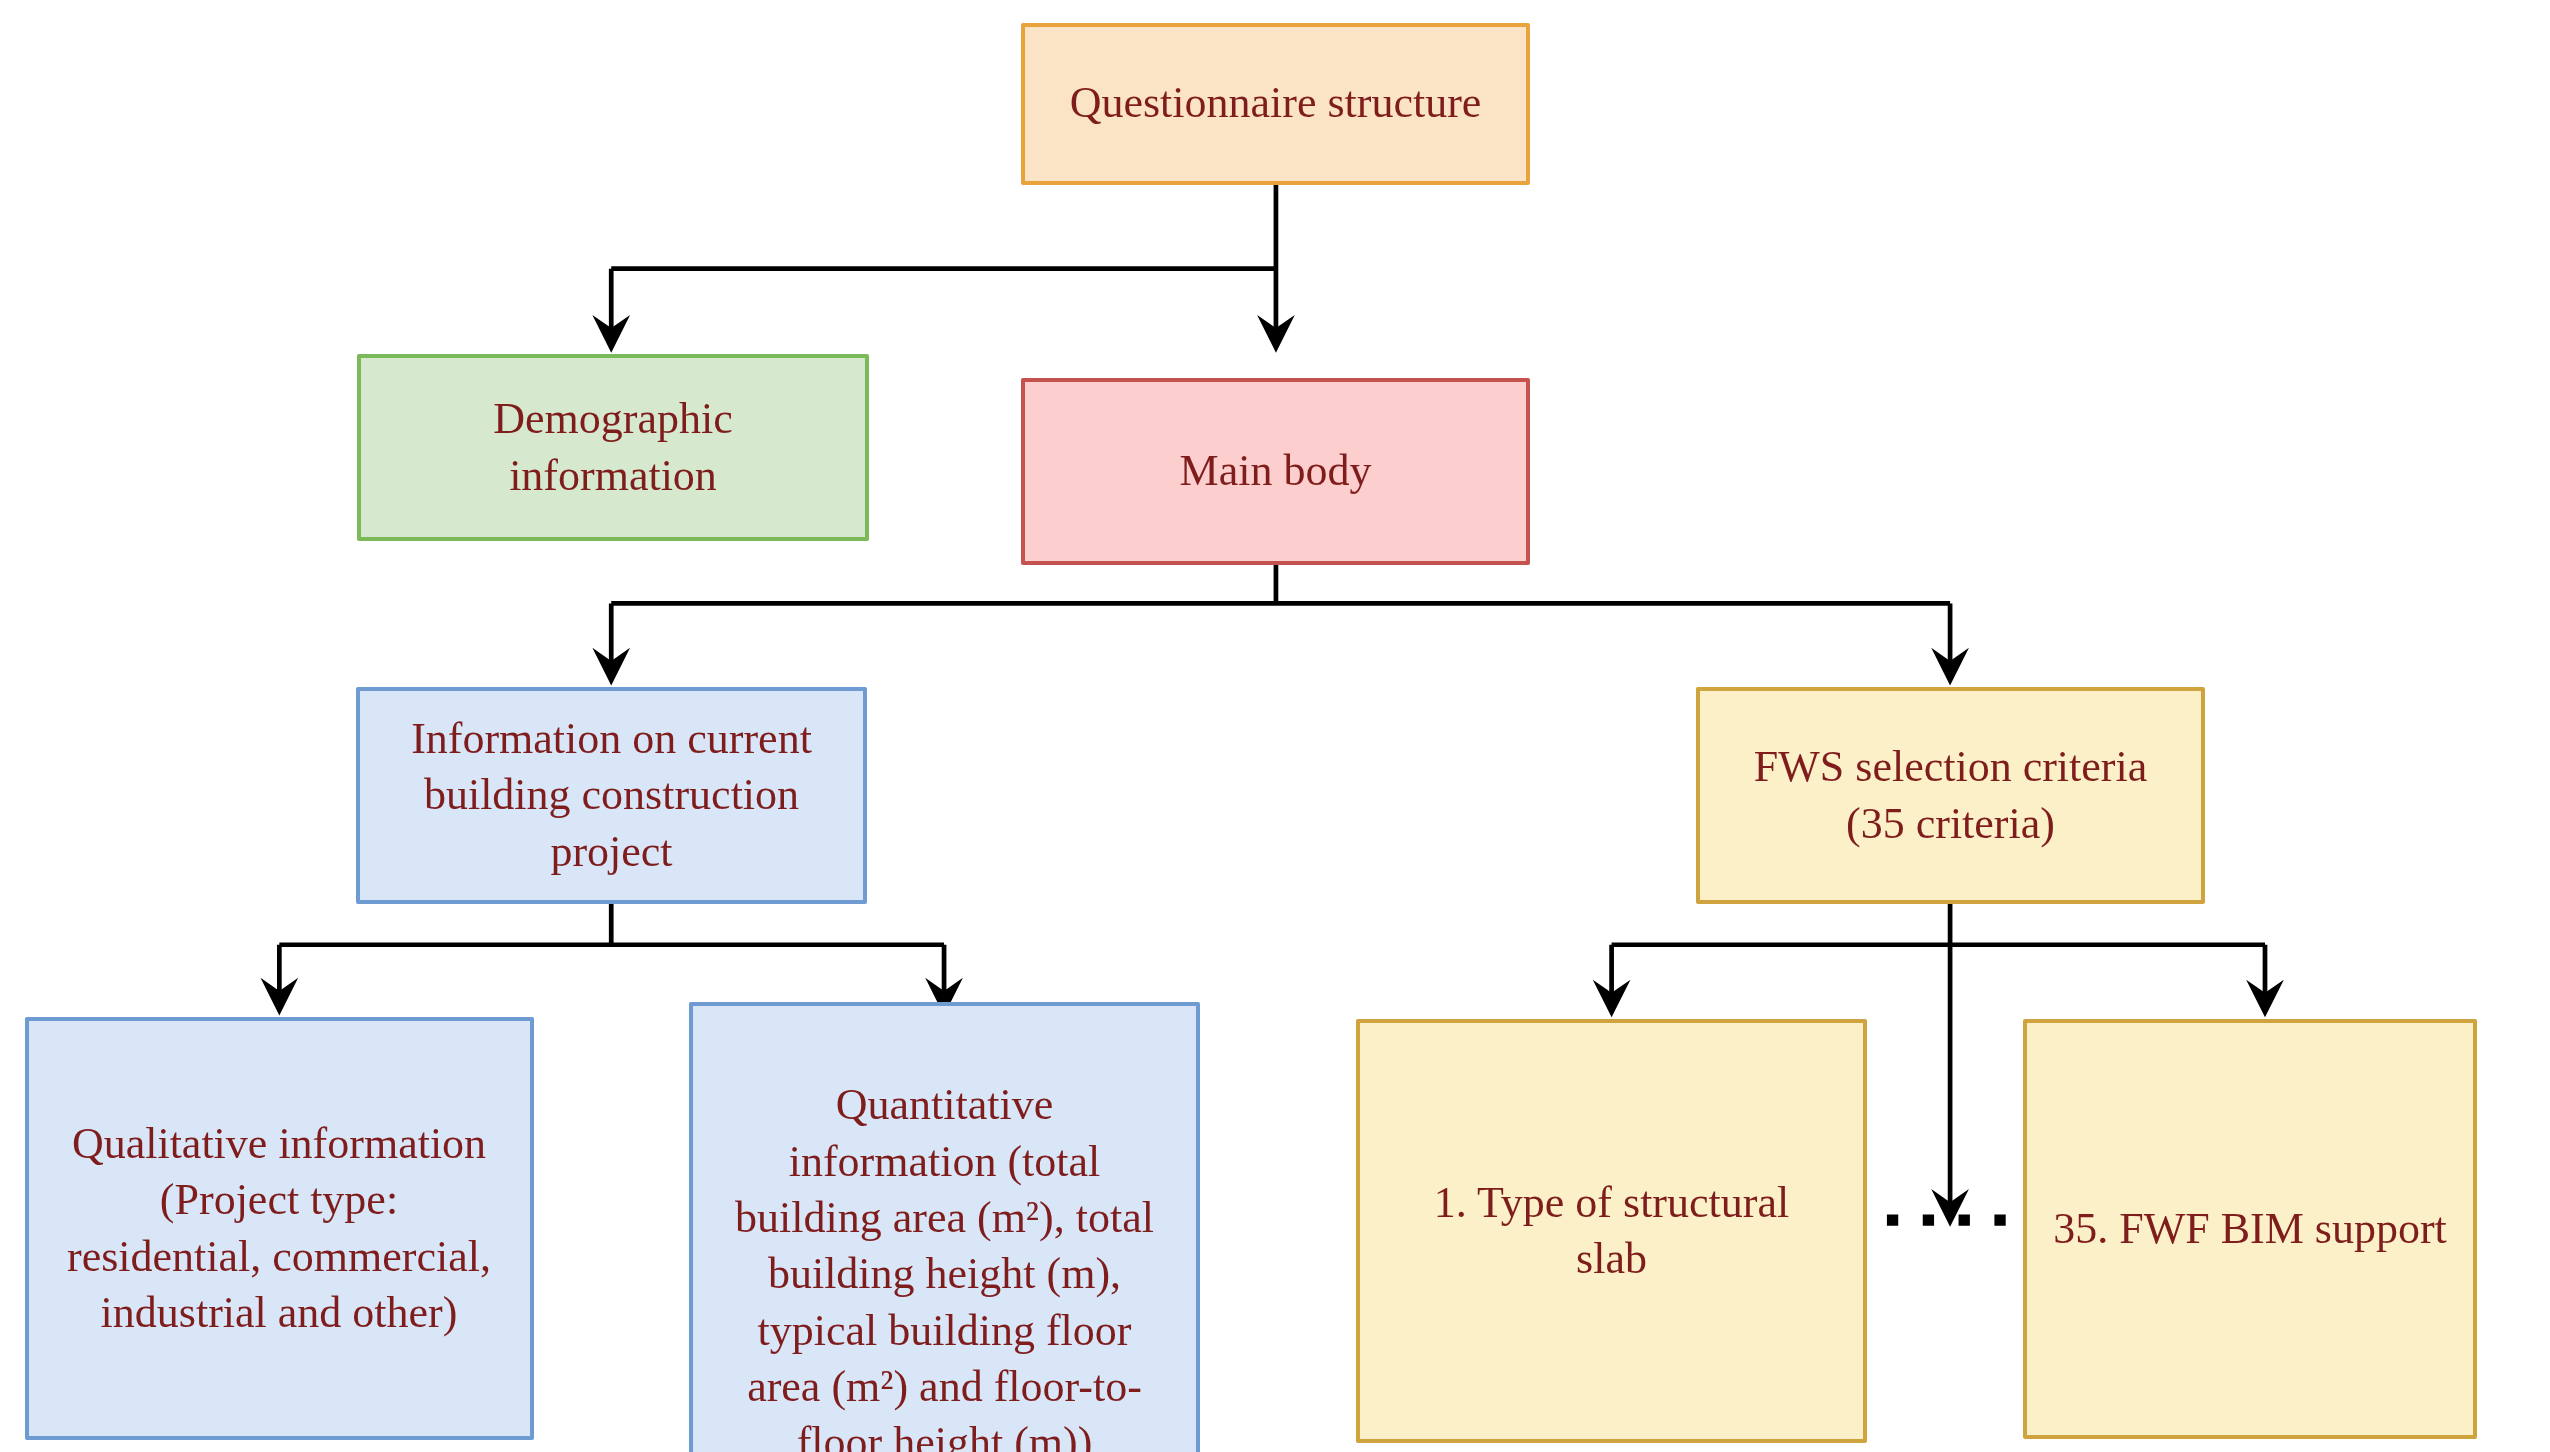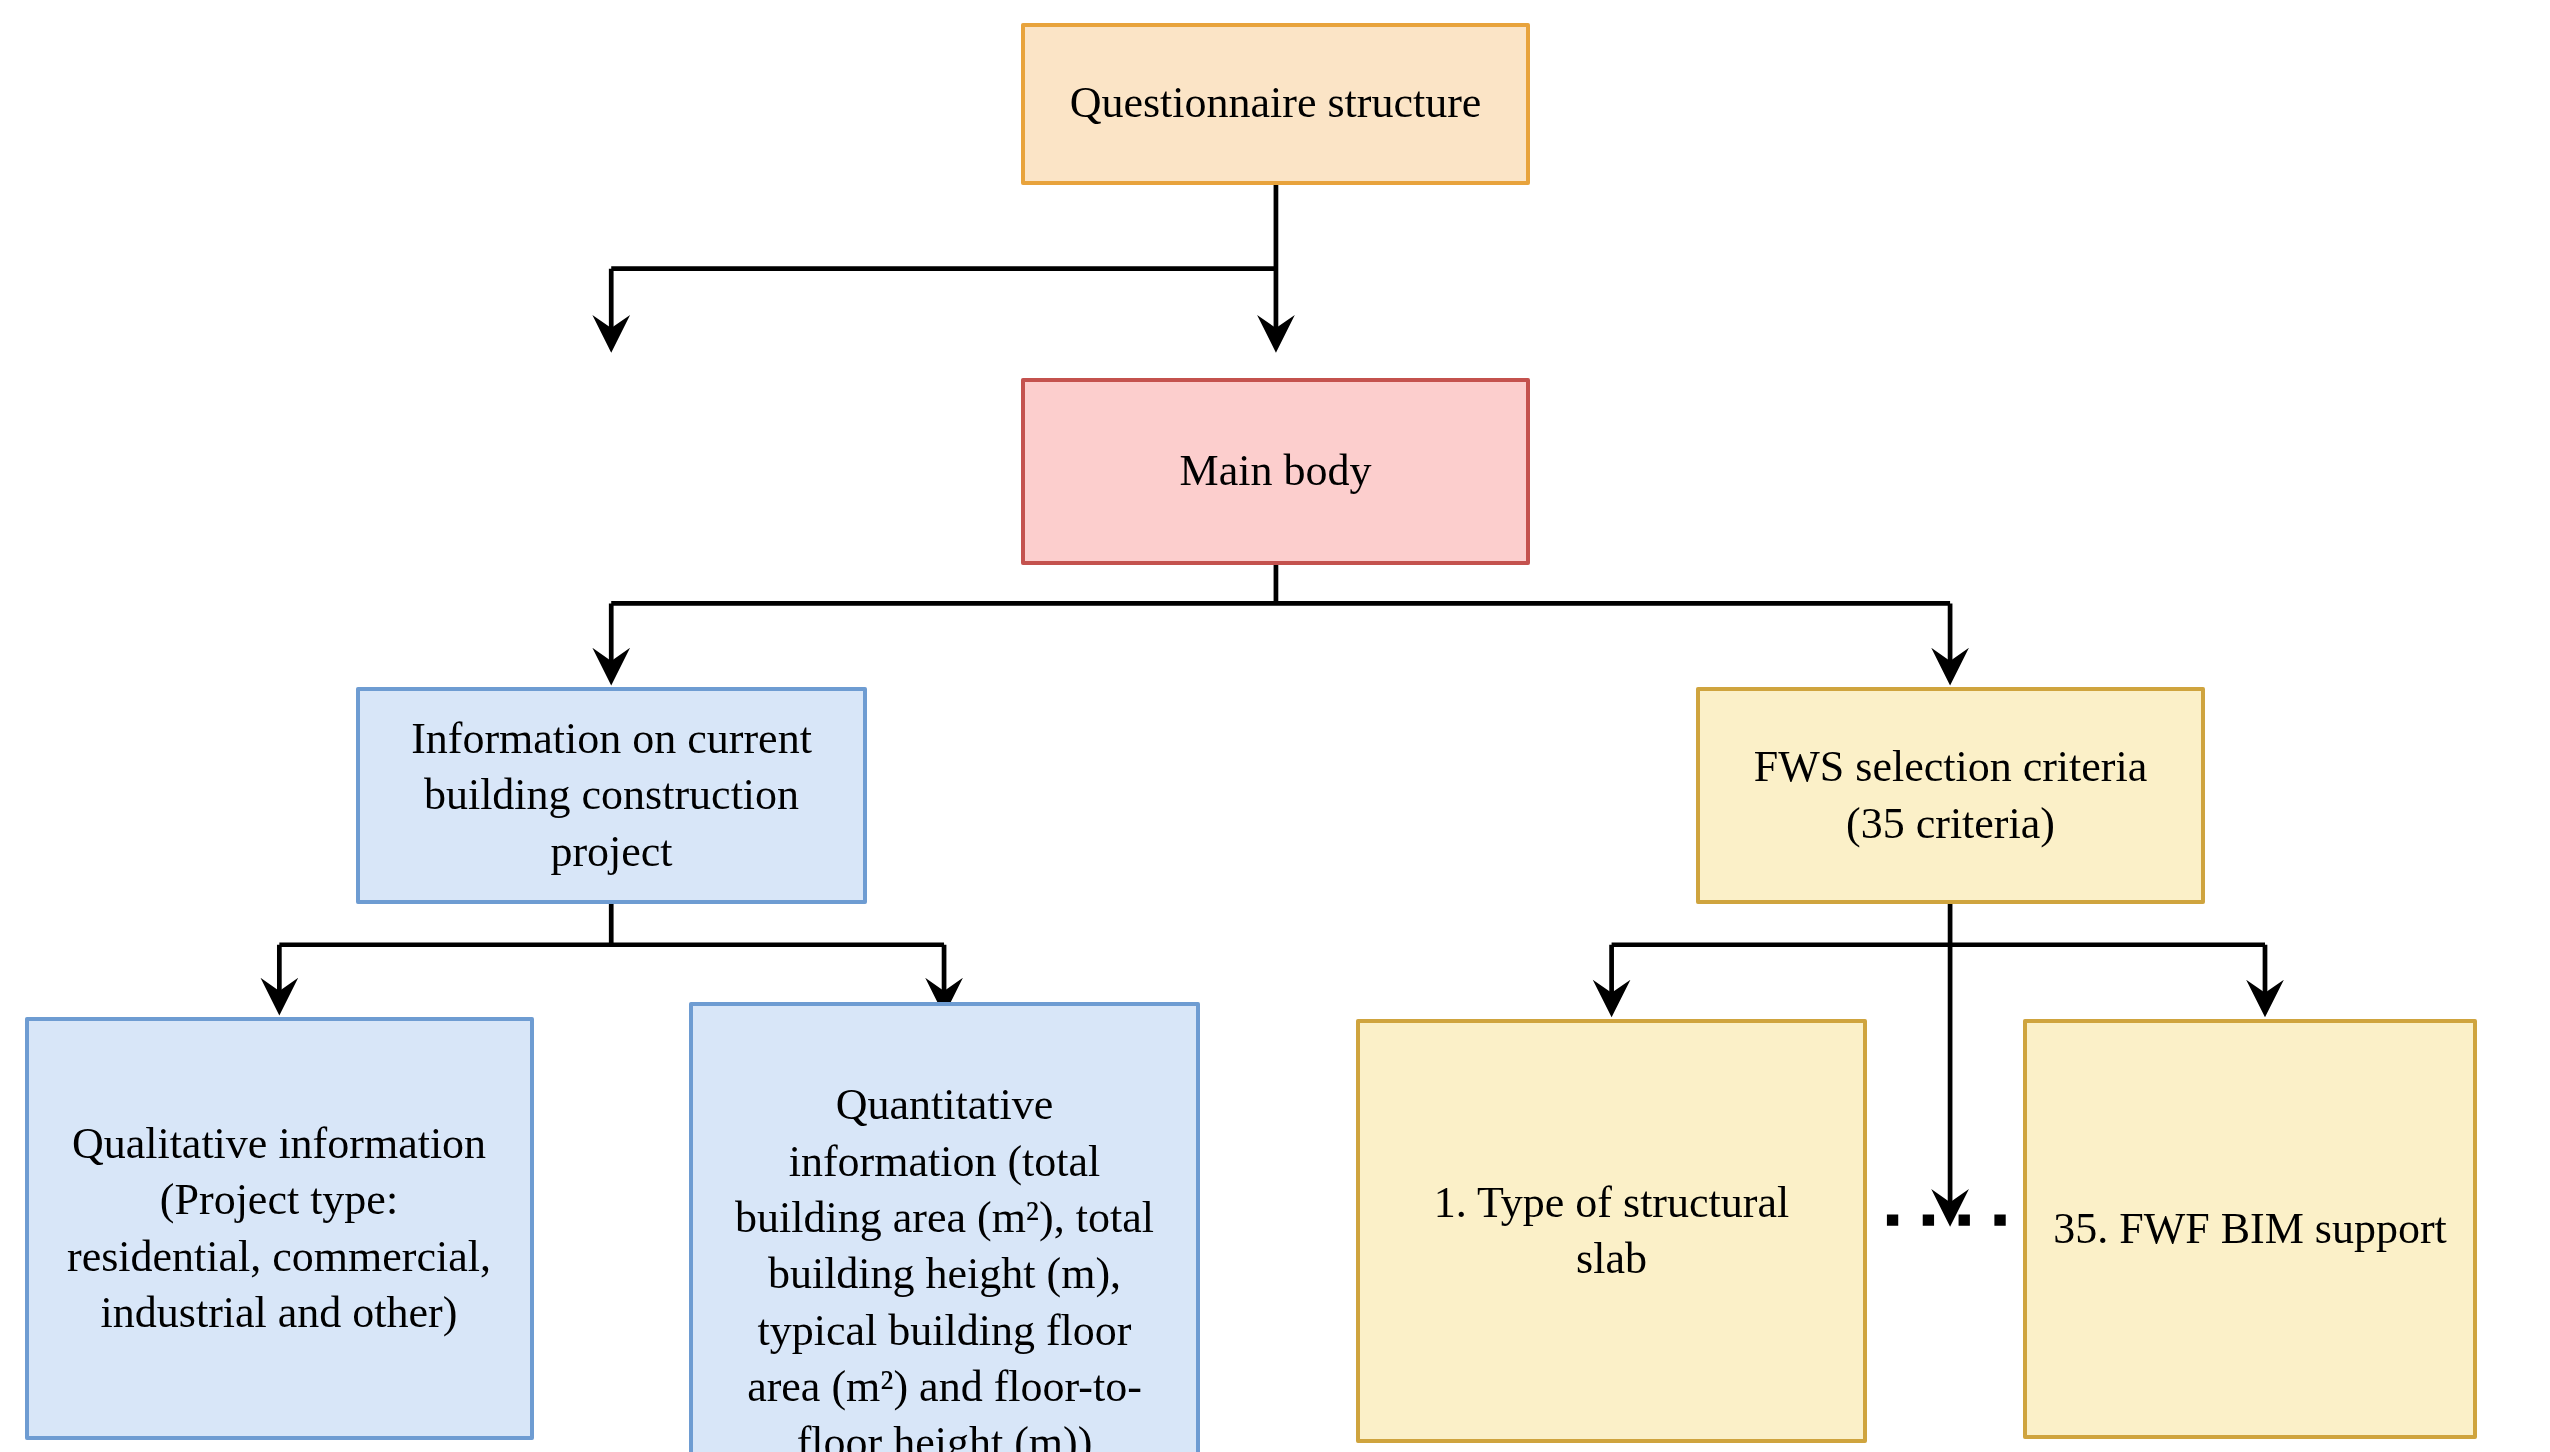--- a/index.html
+++ b/index.html
@@ -24,21 +24,21 @@
     align-items: center;
     justify-content: center;
     text-align: center;
     border-radius: 1.9px;
     padding: 3.8px 7.5px;
   }
   .node .label {
     white-space: pre-line;
     font-size: 44px;
     line-height: 1.28;
-    color: #000000;
+    color: #7f1d1d;
   }
   .c-orange { background: #FBE4C6; border: 4.7px solid #E8A33C; }
   .c-green  { background: #D6E9CE; border: 4.7px solid #7CBA59; }
   .c-red    { background: #FCCECD; border: 4.7px solid #C4524E; margin-top: 24px; }
   .c-blue   { background: #D8E6F8; border: 4.7px solid #6E9CD2; }
   .c-yellow { background: #FBF0C8; border: 4.7px solid #CFA43E; }
 
   .edge-line { stroke: #000000; stroke-width: 5; fill: none; }
   .edge-dots { stroke: #000000; stroke-width: 12; fill: none; stroke-dasharray: 12 26; }
   .arrowhead { fill: #000000; stroke: none; }
@@ -77,20 +77,24 @@
 
     <g>
       <path class="edge-dots" d="M1963 1294 H2145"></path>
     </g>
   </svg>
 
   <div class="node c-orange" style="left:1021px; top:22.6px; width:509px; height:162px">
     <span class="label">Questionnaire structure</span>
   </div>
 
+  <div class="node c-green" style="left:357px; top:354px; width:512px; height:187px">
+    <span class="label">Demographic
+information</span>
+  </div>
 
   <div class="node c-red" style="left:1021px; top:354px; width:509px; height:187px">
     <span class="label">Main body</span>
   </div>
 
   <div class="node c-blue" style="left:356px; top:687px; width:511px; height:217px">
     <span class="label">Information on current
 building construction
 project</span>
   </div>

